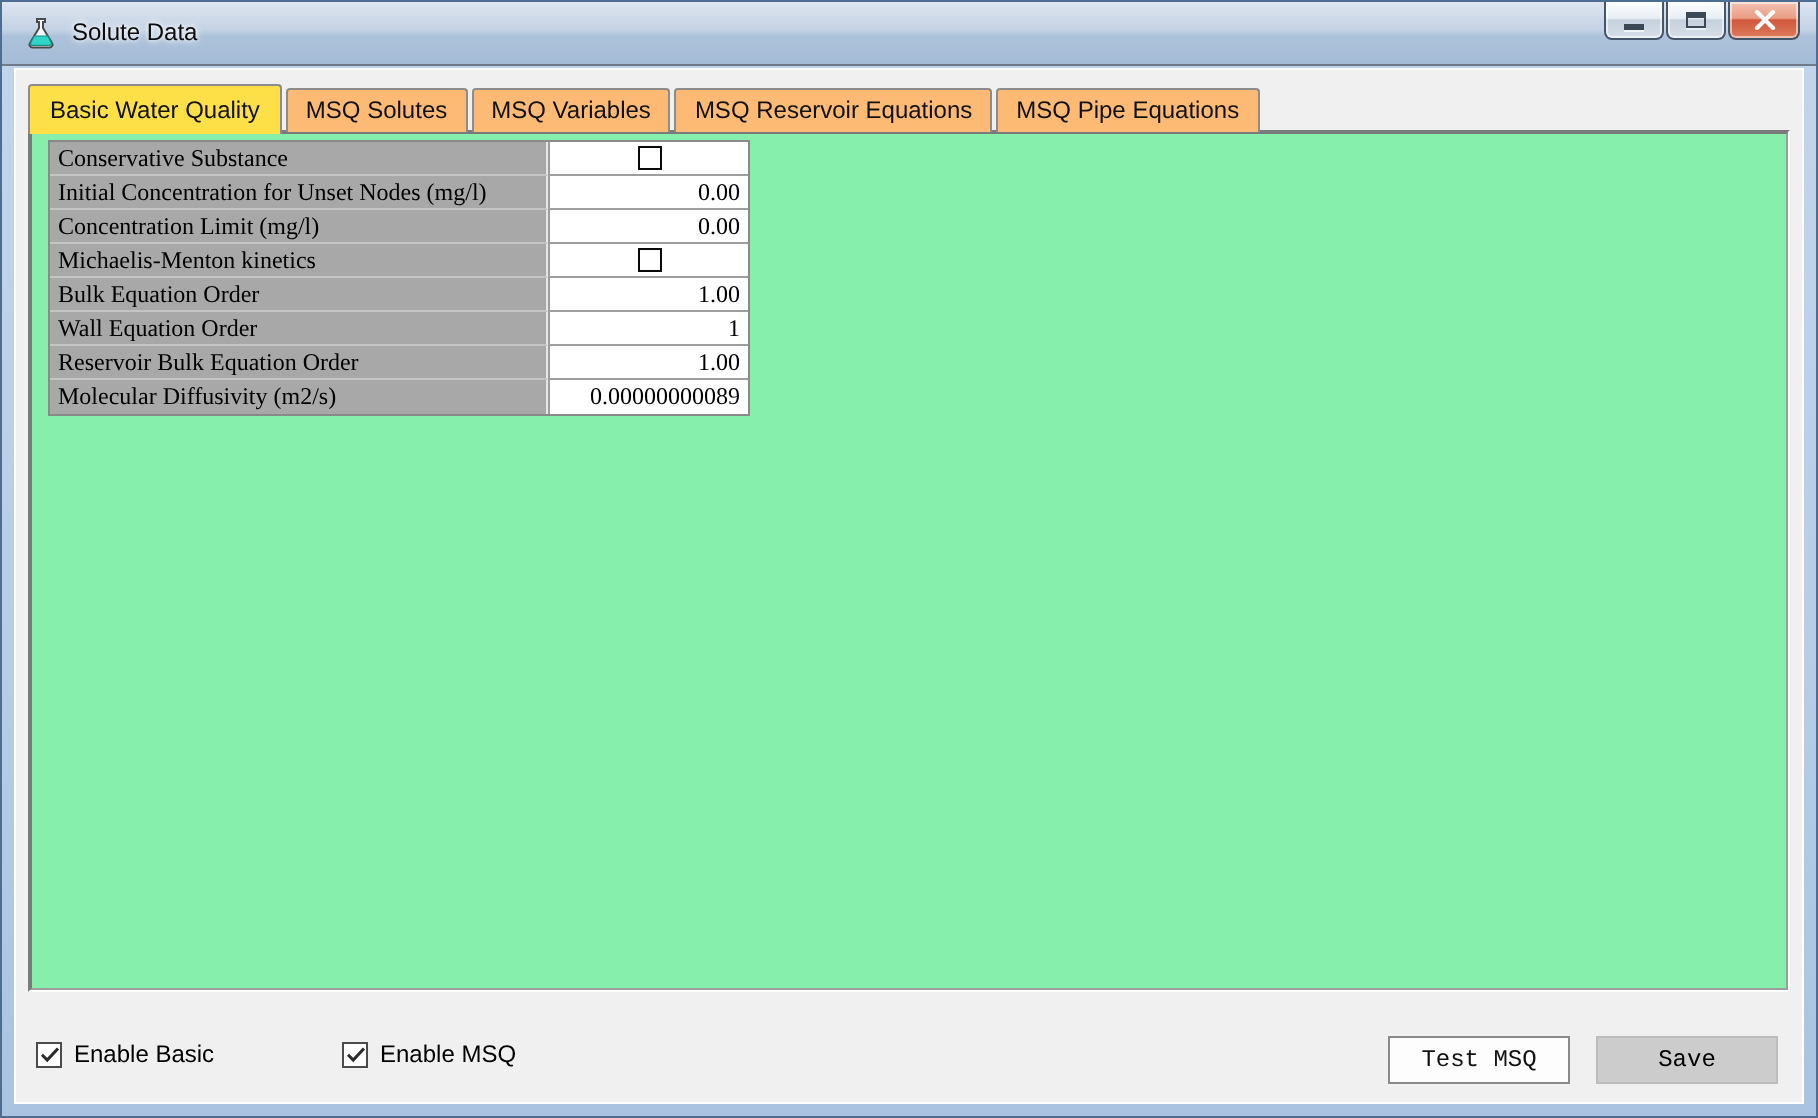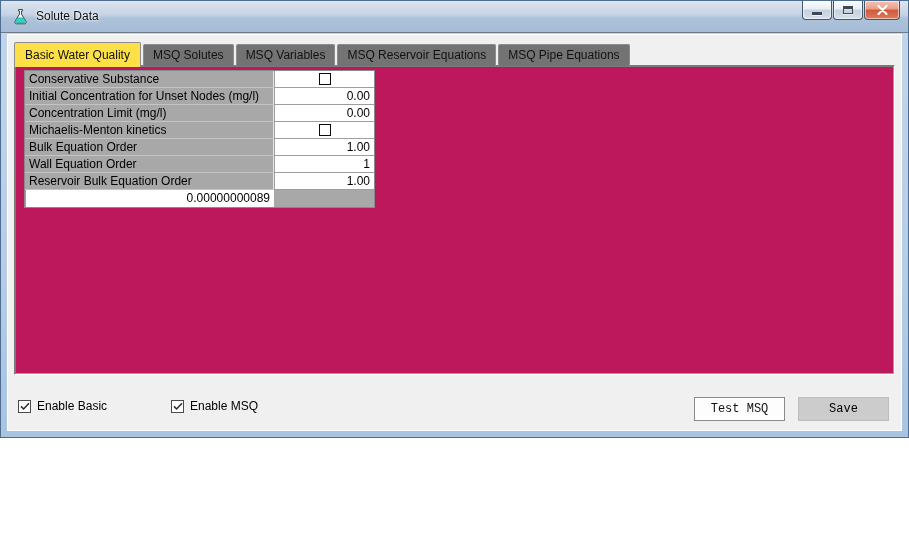--- a/index.html
+++ b/index.html
@@ -1,20 +1,20 @@
 <!DOCTYPE html>
 <html><head>
 <meta charset="utf-8">
 <style>
   * { margin:0; padding:0; box-sizing:border-box; }
   html,body { width:909px; height:559px; background:#fff; font-family:"Liberation Sans", sans-serif; }
 
   
   .window {
-    position:relative; width:909px; height:438px;
+    position:relative; width:909px; height:559px;
     border:1px solid #4e6d92;
     background:linear-gradient(180deg,#c3d5ea 0%,#b7cde6 60%,#a9c3e0 100%);
     overflow:hidden;
   }
 
   
   .titlebar {
     position:absolute; top:0; left:0; right:0; height:32px;
     background:linear-gradient(180deg,#dde5f0 0%,#c4d2e4 45%,#adc2da 55%,#a5bcd7 100%);
     border-bottom:1px solid #6f7b89;
@@ -49,38 +49,39 @@
     position:absolute; left:6px; right:6px; top:33px; bottom:6px;
     background:#f0f0f0; border:1px solid rgba(255,255,255,.9);
   }
 
   
   .tabstrip {
     position:absolute; left:6px; top:5px; height:26px; right:6px;
     display:flex; align-items:flex-end; z-index:3;
   }
   .tab {
-    font-size:12px; color:#111; background:#737373;
+    font-size:12px; color:#111; background:#fdba74;
     border:1px solid #8c8c8c; border-bottom:none;
     border-radius:2px 2px 0 0; padding:3px 9px 4px; margin-right:2px;
     white-space:nowrap; position:relative; cursor:default;
   }
   .tab.active {
     background:#fde047; padding:5px 10px 5px; margin-bottom:-1px; z-index:4;
   }
 
   
   .panel {
     position:absolute; left:6px; right:6px; top:30px; bottom:55px;
     border:1px solid; border-color:#7a7a7a #ffffff #ffffff #7a7a7a; z-index:2;
   }
   .panel-inner {
     position:absolute; left:0; right:0; top:0; bottom:0;
     border:1px solid; border-color:#7a7a7a #9d9d9d #9d9d9d #7a7a7a;
-    background:#be185d;
+    background:#86efac;
+    font-family:Liberation Serif, serif;
   }
 
   
   .grid {
     position:absolute; left:8px; top:3px;
     display:grid; grid-template-columns:249px 100px;
     border:1px solid #8a8a8a; background:#a8a8a8;
     font-size:12px;
   }
   .gcell { height:17px; line-height:16px; overflow:hidden; white-space:nowrap; }
@@ -175,20 +176,21 @@
 
           <div class="gcell glabel">Bulk Equation Order</div>
           <div class="gcell gvalue">1.00</div>
 
           <div class="gcell glabel">Wall Equation Order</div>
           <div class="gcell gvalue">1</div>
 
           <div class="gcell glabel">Reservoir Bulk Equation Order</div>
           <div class="gcell gvalue">1.00</div>
 
+          <div class="gcell glabel row-last">Molecular Diffusivity (m2/s)</div>
           <div class="gcell gvalue row-last">0.00000000089</div>
         </div>
 
       </div>
     </div>
 
     <div class="cbgroup cb-basic">
       <span class="cbbox">
         <svg width="10" height="9" viewBox="0 0 10 9">
             <path d="M1 4.4 L3.6 7 L9 1.2" fill="none" stroke="#2b2b2b" stroke-width="1.5"></path>

